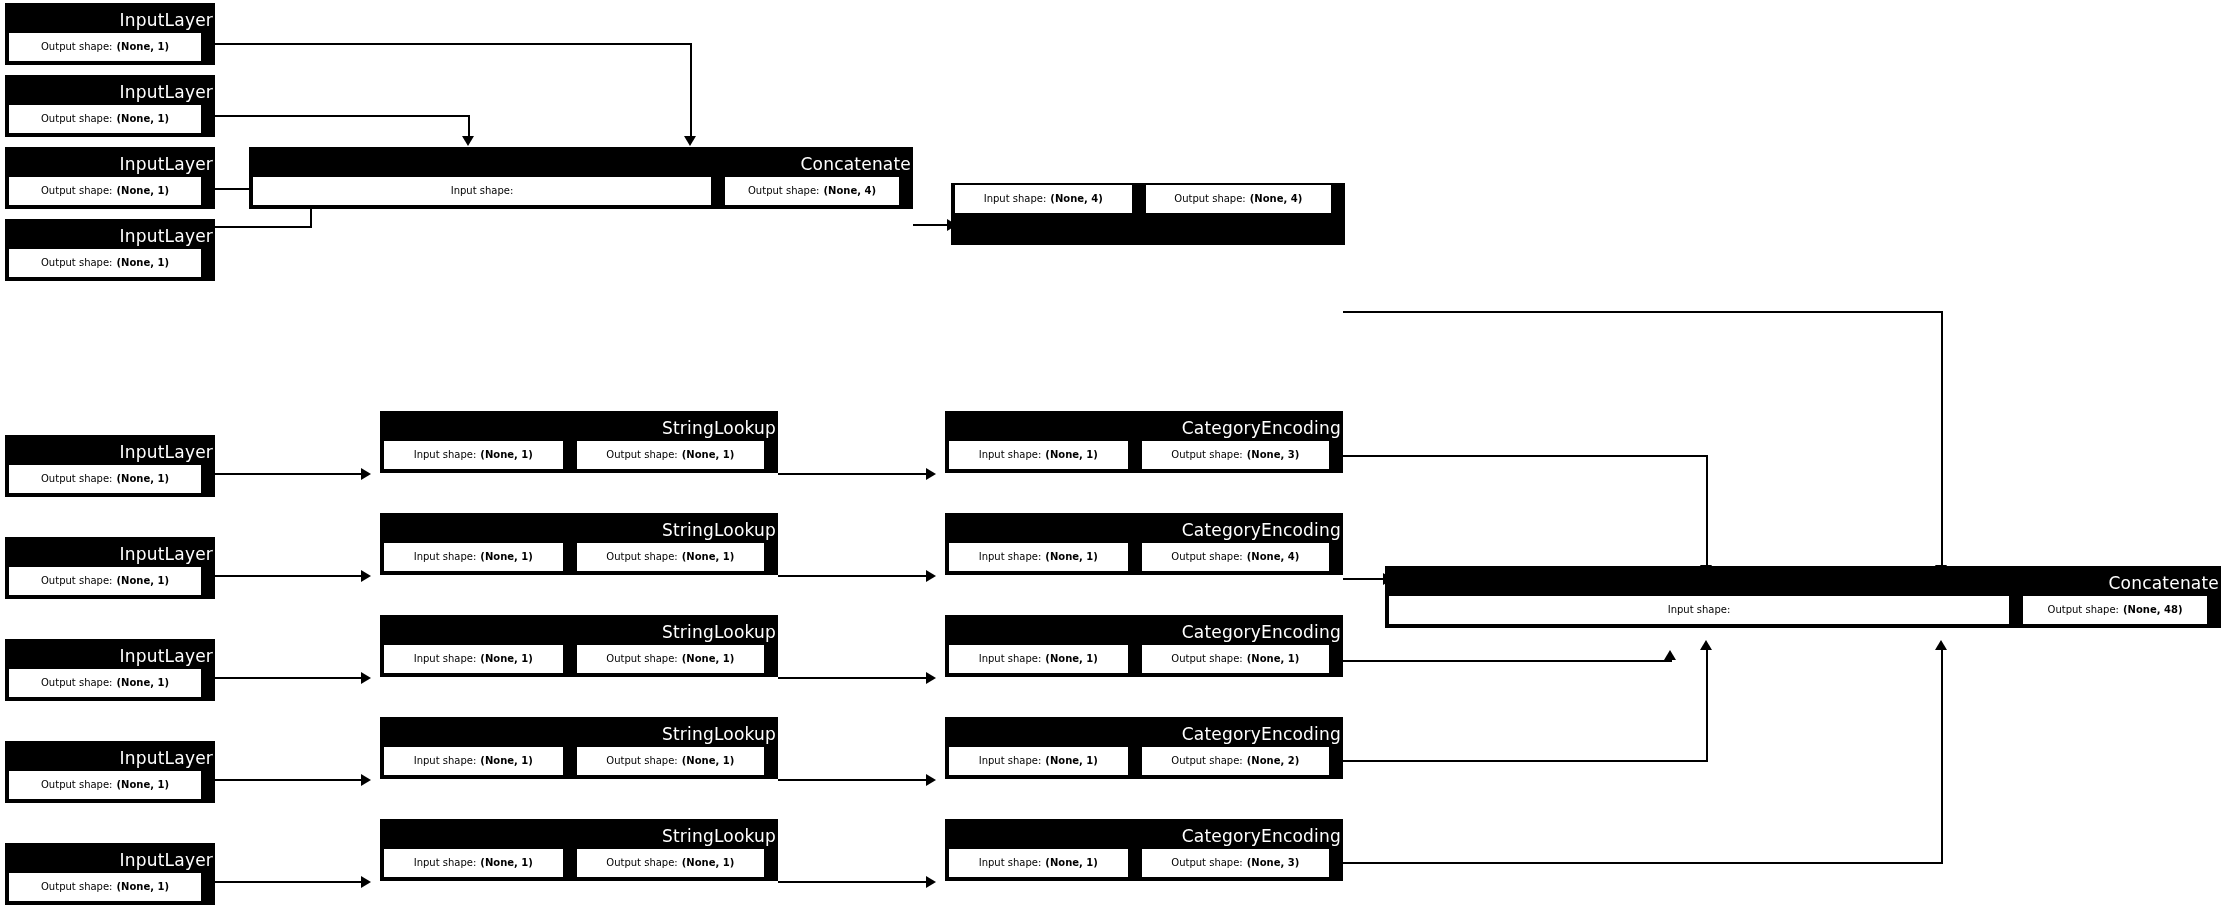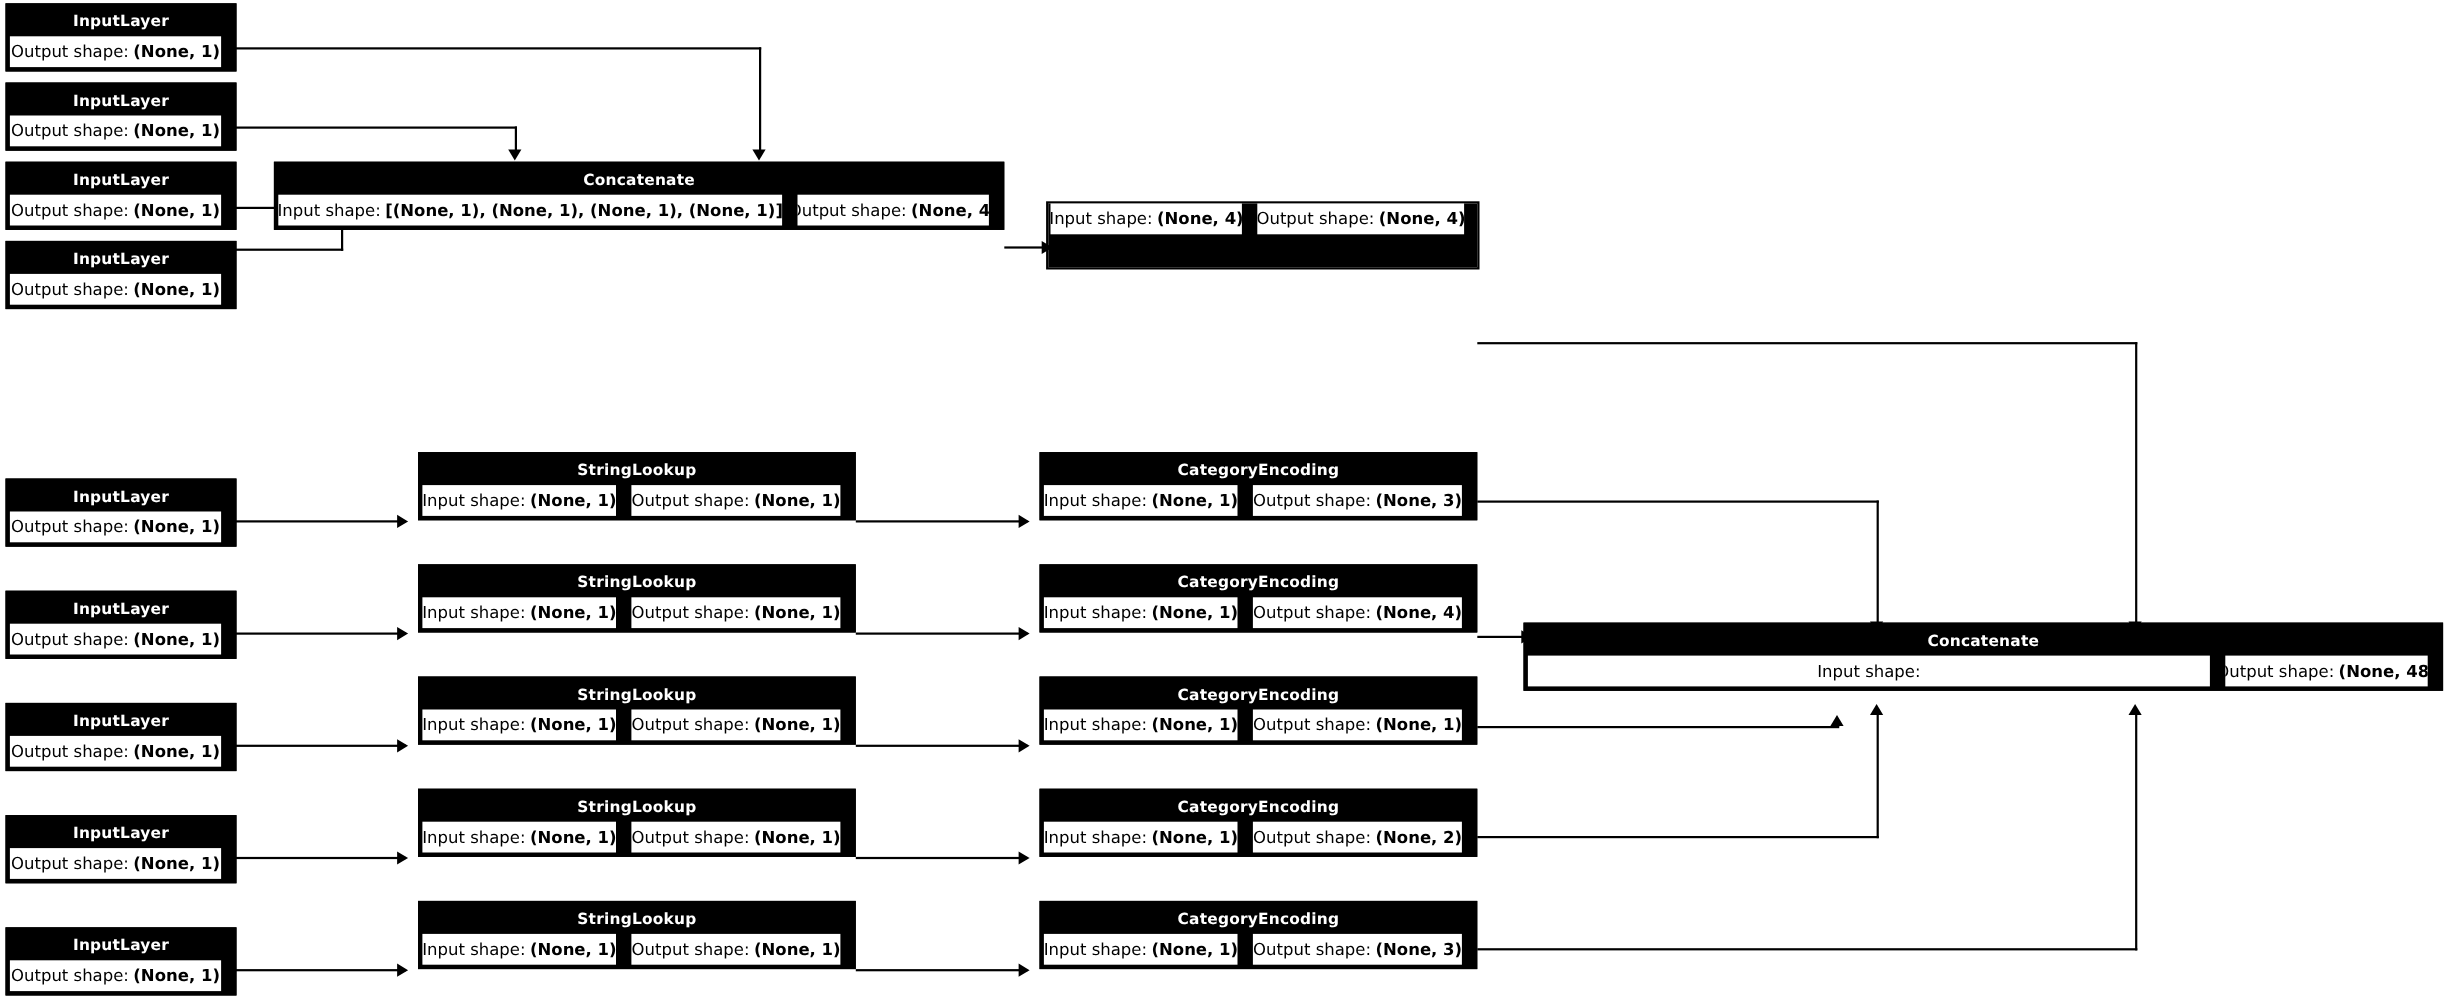--- a/index.html
+++ b/index.html
@@ -22,40 +22,40 @@
     box-sizing: border-box;
     border: 2px solid #000000;
     background: #000000;
     display: flex;
     flex-direction: column;
     z-index: 5;
   }
   .node-title {
     background: #000000;
     color: #ffffff;
-    font-weight: bold;
-    font-size: 14px;
-    text-align: center;
+    font-weight: normal;
+    font-size: 17px;
+    text-align: right;
     line-height: 30px;
     height: 30px;
     letter-spacing: 0.2px;
     white-space: nowrap;
     overflow: hidden;
   }
   .node-body {
     display: flex;
     flex-direction: row;
     flex: 1 1 auto;
     background: #000000;
     padding: 0;
   }
   .cell {
     background: #ffffff;
     color: #000000;
-    font-size: 15px;
+    font-size: 10px;
     line-height: 28px;
     height: 28px;
     text-align: center;
     white-space: nowrap;
     overflow: hidden;
     box-sizing: border-box;
     margin: 0 12px 2px 2px;
     flex: 1 1 auto;
     display: flex;
     align-items: center;
@@ -215,21 +215,20 @@
         <span class="val">(None, 1)</span>
       </div>
     </div>
   </div>
 
   <div class="node" style="left:249px; top:147px; width:664px; height:62px;">
     <div class="node-title">Concatenate</div>
     <div class="node-body">
       <div class="cell" style="flex:0 0 458px;">
         <span class="lbl">Input shape:</span>
-        <span class="val">[(None, 1), (None, 1), (None, 1), (None, 1)]</span>
       </div>
       <div class="cell">
         <span class="lbl">Output shape:</span>
         <span class="val">(None, 4)</span>
       </div>
     </div>
   </div>
 
   <div class="node" style="left:951px; top:183px; width:394px; height:62px;">
     <div class="node-body">

